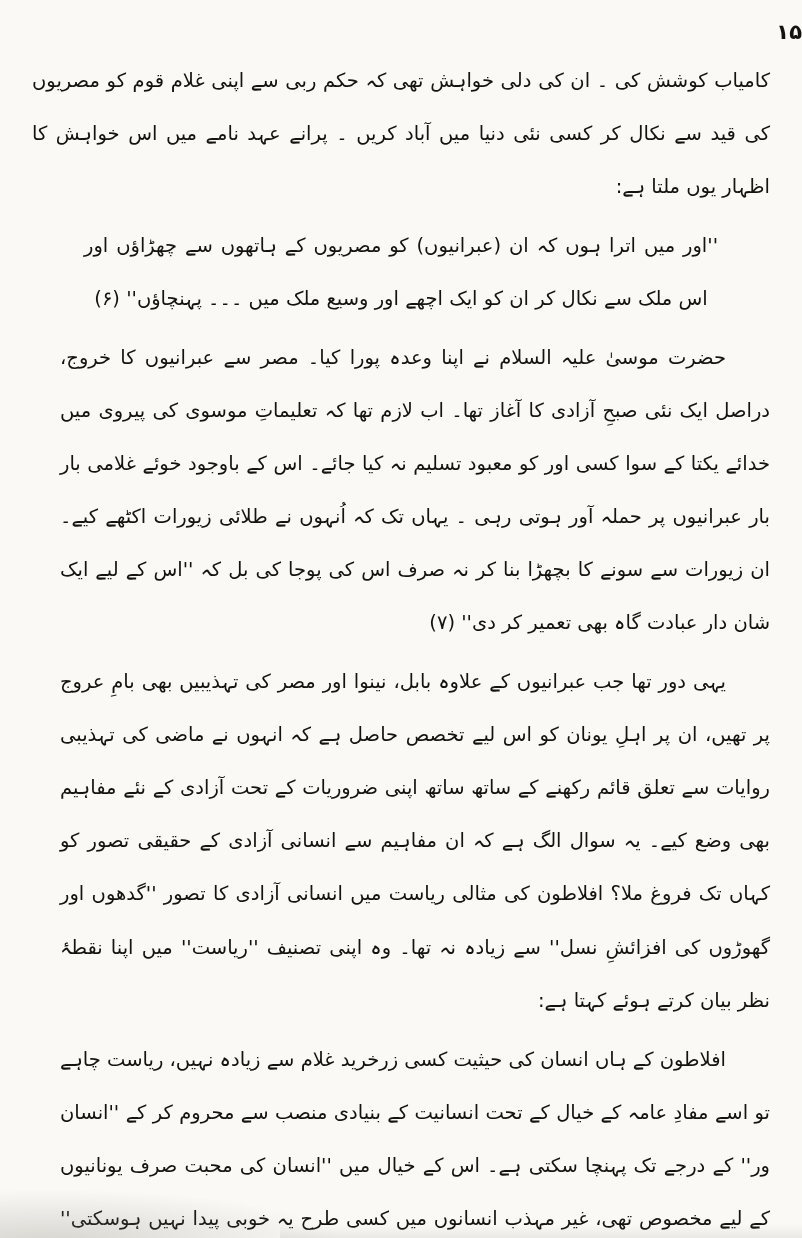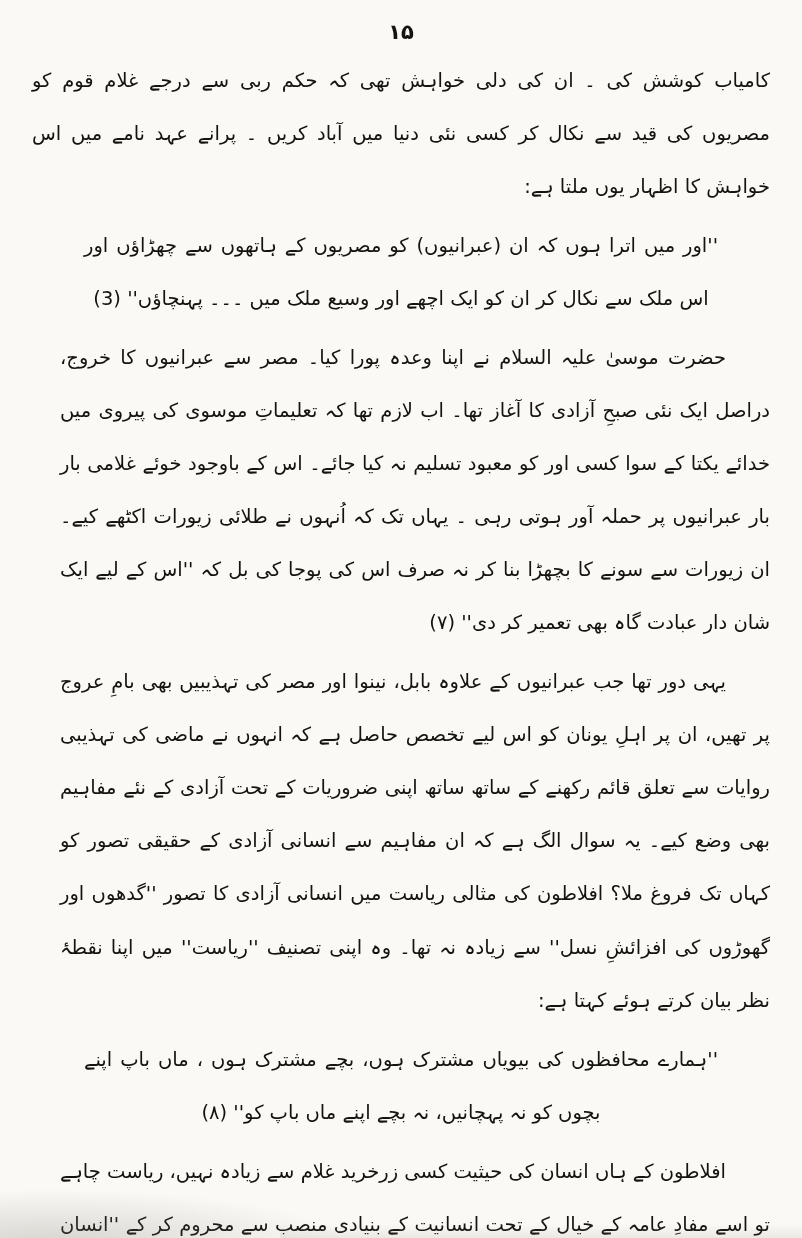--- a/index.html
+++ b/index.html
@@ -21,21 +21,21 @@
     pointer-events: none;
   }
   .scan-shadow-band {
     position: absolute; left: 280px; right: 0; bottom: 0;
     height: 14px;
     background: linear-gradient(to top, rgba(140,135,126,0.14), rgba(140,135,126,0));
     pointer-events: none;
   }
   .page-number {
     padding-top: 20px;
-    text-align: center;
+    text-align: right;
     font-size: 21px;
     font-weight: bold;
     color: #15120f;
     letter-spacing: 2px;
   }
   .content {
     direction: rtl;
     unicode-bidi: embed;
     padding: 10px 32px 0 32px;
     color: #15120f;
@@ -53,29 +53,28 @@
 </style>
 </head>
 <body>
 
 <div class="page">
 
   <div class="page-number">۱۵</div>
 
   <div class="content" dir="rtl">
 
-    <p class="para">کامیاب کوشش کی ۔ ان کی دلی خواہش تھی کہ حکم ربی سے درجے غلام قوم کو مصریوں کی قید سے نکال کر کسی نئی دنیا میں آباد کریں ۔ پرانے عہد نامے میں اس خواہش کا اظہار یوں ملتا ہے:</p>
+    <p class="para">کامیاب کوشش کی ۔ ان کی دلی خواہش تھی کہ حکم ربی سے اپنی غلام قوم کو مصریوں کی قید سے نکال کر کسی نئی دنیا میں آباد کریں ۔ پرانے عہد نامے میں اس خواہش کا اظہار یوں ملتا ہے:</p>
 
-    <p class="quote">''اور میں اترا ہوں کہ ان (عبرانیوں) کو مصریوں کے ہاتھوں سے چھڑاؤں اور اس ملک سے نکال کر ان کو ایک اچھے اور وسیع ملک میں ۔۔۔ پہنچاؤں'' (3)</p>
+    <p class="quote">''اور میں اترا ہوں کہ ان (عبرانیوں) کو مصریوں کے ہاتھوں سے چھڑاؤں اور اس ملک سے نکال کر ان کو ایک اچھے اور وسیع ملک میں ۔۔۔ پہنچاؤں'' (۶)</p>
 
     <p class="para indent">حضرت موسیٰ علیہ السلام نے اپنا وعدہ پورا کیا۔ مصر سے عبرانیوں کا خروج، دراصل ایک نئی صبحِ آزادی کا آغاز تھا۔ اب لازم تھا کہ تعلیماتِ موسوی کی پیروی میں خدائے یکتا کے سوا کسی اور کو معبود تسلیم نہ کیا جائے۔ اس کے باوجود خوئے غلامی بار بار عبرانیوں پر حملہ آور ہوتی رہی ۔ یہاں تک کہ اُنہوں نے طلائی زیورات اکٹھے کیے۔ ان زیورات سے سونے کا بچھڑا بنا کر نہ صرف اس کی پوجا کی بل کہ ''اس کے لیے ایک شان دار عبادت گاہ بھی تعمیر کر دی'' (۷)</p>
 
     <p class="para indent">یہی دور تھا جب عبرانیوں کے علاوہ بابل، نینوا اور مصر کی تہذیبیں بھی بامِ عروج پر تھیں، ان پر اہلِ یونان کو اس لیے تخصص حاصل ہے کہ انہوں نے ماضی کی تہذیبی روایات سے تعلق قائم رکھنے کے ساتھ ساتھ اپنی ضروریات کے تحت آزادی کے نئے مفاہیم بھی وضع کیے۔ یہ سوال الگ ہے کہ ان مفاہیم سے انسانی آزادی کے حقیقی تصور کو کہاں تک فروغ ملا؟ افلاطون کی مثالی ریاست میں انسانی آزادی کا تصور ''گدھوں اور گھوڑوں کی افزائشِ نسل'' سے زیادہ نہ تھا۔ وہ اپنی تصنیف ''ریاست'' میں اپنا نقطۂ نظر بیان کرتے ہوئے کہتا ہے:</p>
 
-    <p class="quote">''ہمارے محافظوں کی بیویاں مشترک ہوں، بچے مشترک ہوں ، ماں باپ اپنے بچوں کو نہ پہچانیں، نہ بچے اپنے ماں باپ کو'' (۸)</p>
 
     <p class="para indent">افلاطون کے ہاں انسان کی حیثیت کسی زرخرید غلام سے زیادہ نہیں، ریاست چاہے تو اسے مفادِ عامہ کے خیال کے تحت انسانیت کے بنیادی منصب سے محروم کر کے ''انسان ور'' کے درجے تک پہنچا سکتی ہے۔ اس کے خیال میں ''انسان کی محبت صرف یونانیوں کے لیے مخصوص تھی، غیر مہذب انسانوں میں کسی طرح یہ خوبی پیدا نہیں ہوسکتی'' (۹)</p>
 
   </div>
 
   <div class="scan-shadow-bl"></div>
   <div class="scan-shadow-band"></div>
 
 </div>
 

